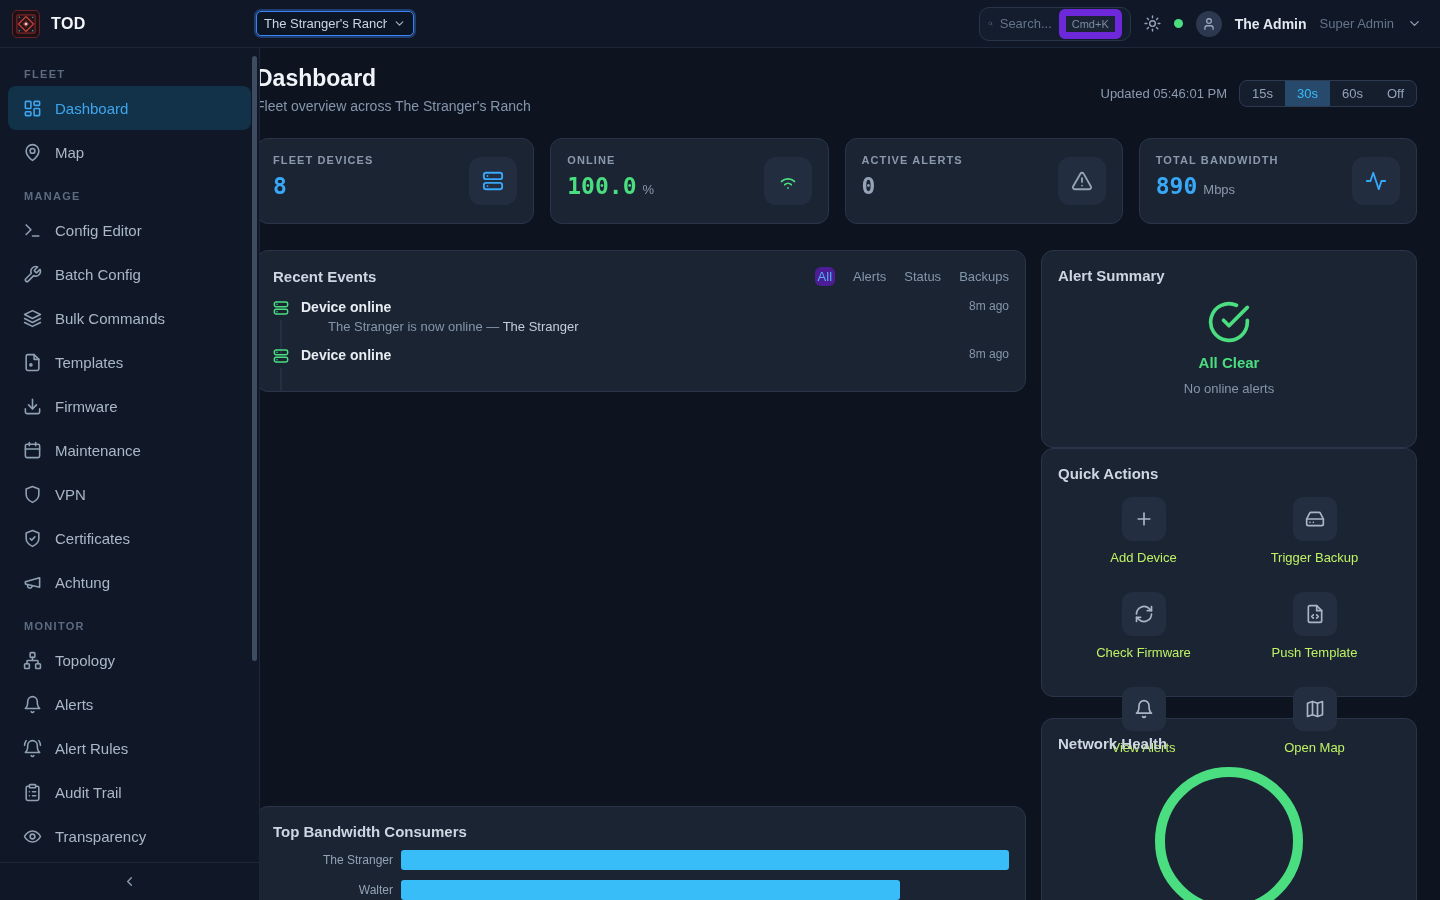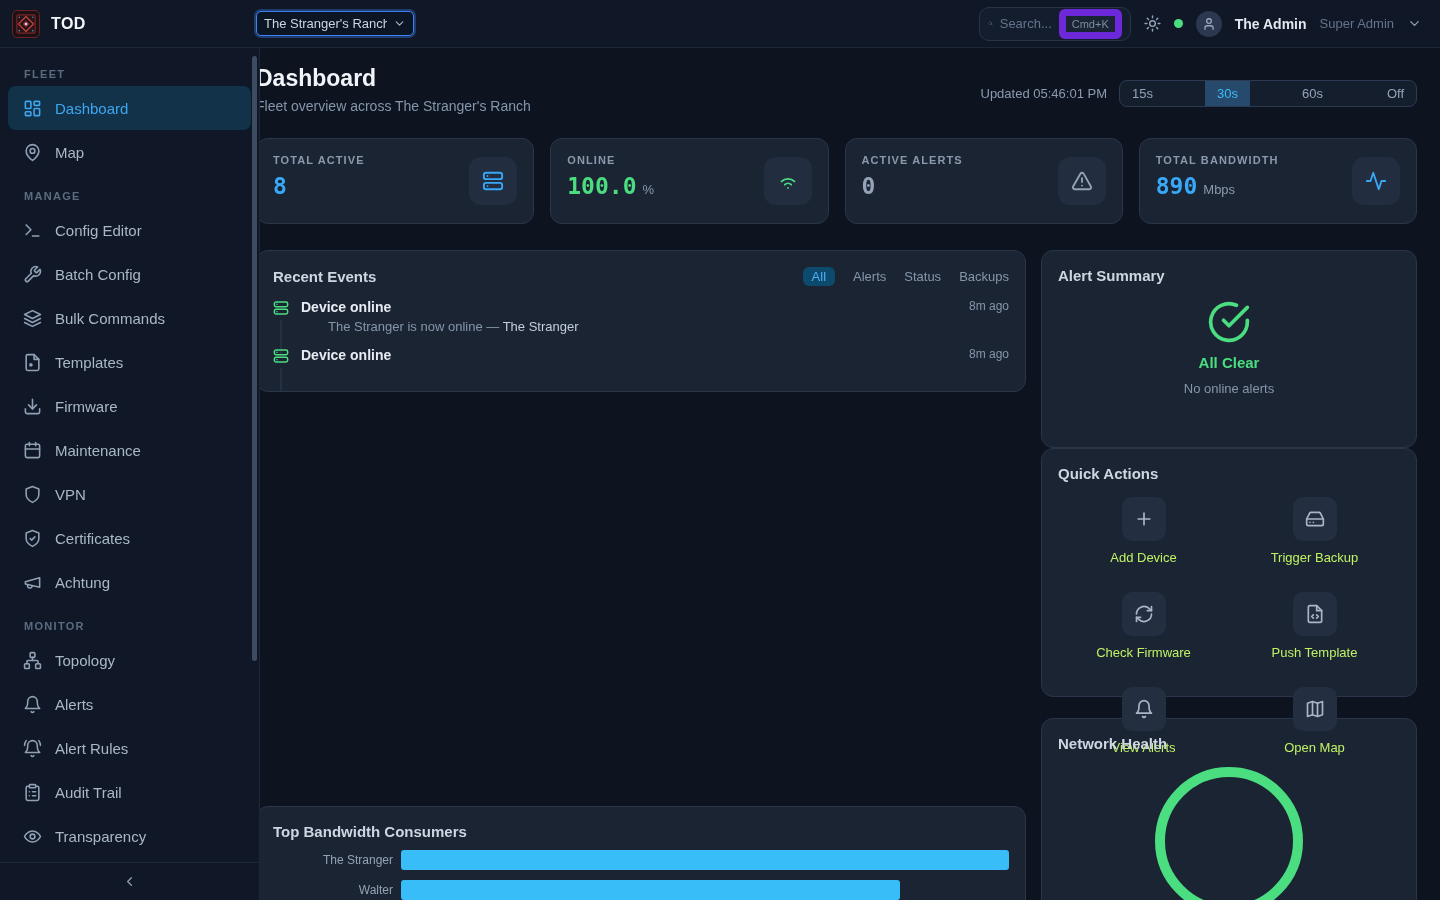--- a/index.html
+++ b/index.html
@@ -44,21 +44,21 @@
   .side-footer { position:absolute; bottom:0; left:0; right:0; height:38px; border-top:1px solid #1d2738;
     display:flex; align-items:center; justify-content:center; color:#8fa0b5; cursor:pointer; background:#101827; }
 
   
   .main { position:absolute; left:240px; top:48px; right:0; bottom:0; overflow:hidden; padding:18px 23px 0 16px; }
   .head-row { display:flex; justify-content:space-between; }
   .page-title { font-size:23px; line-height:24px; font-weight:700; color:#f1f5f9; }
   .page-sub { margin-top:8px; font-size:14px; line-height:16px; color:#8596ab; }
   .head-right { display:flex; align-items:center; gap:12px; margin-top:14px; align-self:flex-start; }
   .updated { font-size:13px; color:#8b9aae; }
-  .seg-group { display:flex; border:1px solid #2c3a52; border-radius:8px; background:#141e2d; overflow:hidden;gap:40px; }
+  .seg-group { display:flex; border:1px solid #2c3a52; border-radius:8px; background:#141e2d; overflow:hidden; }
   .seg-btn { font-size:13px; color:#94a3b8; padding:5px 12px; cursor:pointer; background:transparent; border:none;
     font-family:"Liberation Sans",sans-serif; }
   .seg-btn.active { background:#27496b; color:#38bdf8; }
 
   .stats-row { display:grid; grid-template-columns:repeat(4,1fr); gap:16px; margin-top:24px; }
   .stat-card { height:86px; background:#1b2433; border:1px solid #2a3549; border-radius:12px;
     padding:15px 16px; display:flex; justify-content:space-between; }
   .stat-label { font-size:11px; font-weight:600; letter-spacing:1.1px; color:#8b99ad; }
   .stat-value-row { margin-top:7px; display:flex; align-items:baseline; gap:6px; }
   .stat-value { font-family:"DejaVu Sans Mono", monospace; font-size:23px; font-weight:700; }
@@ -70,21 +70,21 @@
   .col-left { width:770px; flex:0 0 770px; }
   .col-right { flex:1; }
   .panel { background:#1b2433; border:1px solid #2a3549; border-radius:12px; padding:16px; }
   .panel-title { font-size:15px; font-weight:600; color:#cdd6e1; }
 
   
   .events-panel { height:142px; overflow:hidden; }
   .events-head { display:flex; justify-content:space-between; align-items:center; }
   .filters { display:flex; align-items:center; gap:18px; }
   .filter { font-size:13px; color:#8596ab; cursor:pointer; }
-  .filter.active { background:#0c4a6e; color:#4fb0f5; padding:2px 9px; border-radius:6px; }
+  .filter.active { background:#4c1d95; color:#4fb0f5; padding:2px 3px; border-radius:6px; }
   .event-row { position:relative; padding-left:28px; margin-top:13px; }
   .event-row .eico { position:absolute; left:0; top:1px; color:#4ade80; }
   .event-line { position:absolute; left:7px; top:21px; height:34px; width:2px; background:#242f42; }
   .event-top { display:flex; justify-content:space-between; }
   .event-title { font-size:14px; font-weight:600; color:#e8edf3; }
   .event-time { font-size:12px; color:#8596ab; }
   .event-desc { margin-top:4px; font-size:13px; color:#8596ab;margin-left:27px; }
   .event-desc .dev { color:#c3cedb; }
 
   
@@ -377,21 +377,21 @@
         <button class="seg-btn active">30s</button>
         <button class="seg-btn">60s</button>
         <button class="seg-btn">Off</button>
       </div>
     </div>
   </div>
 
   <div class="stats-row">
     <div class="stat-card">
       <div>
-        <div class="stat-label">TOTAL ACTIVE</div>
+        <div class="stat-label">FLEET DEVICES</div>
         <div class="stat-value-row">
           <span class="stat-value c-blue">8</span>
         </div>
       </div>
       <div class="stat-icon-box">
         <svg width="22" height="22" viewBox="0 0 24 24" fill="none" stroke="#38a8f8" stroke-width="2" stroke-linecap="round" stroke-linejoin="round">
             <rect x="2" y="3" width="20" height="7" rx="2.5"></rect>
             <rect x="2" y="14" width="20" height="7" rx="2.5"></rect>
             <line x1="6" y1="6.5" x2="6.01" y2="6.5"></line>
             <line x1="6" y1="17.5" x2="6.01" y2="17.5"></line>

